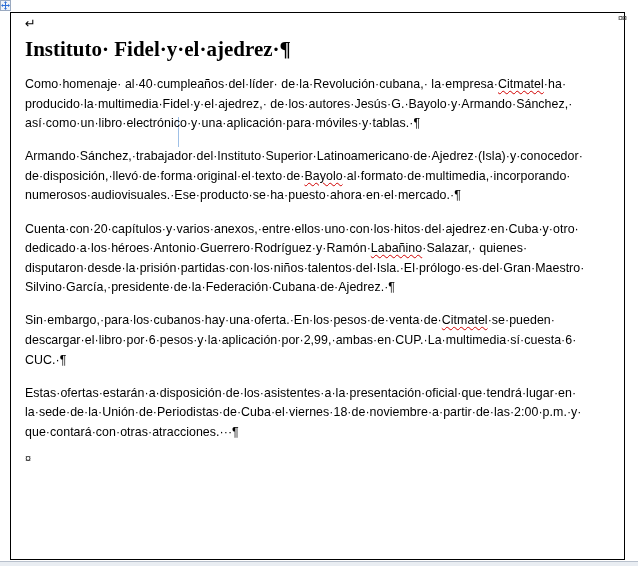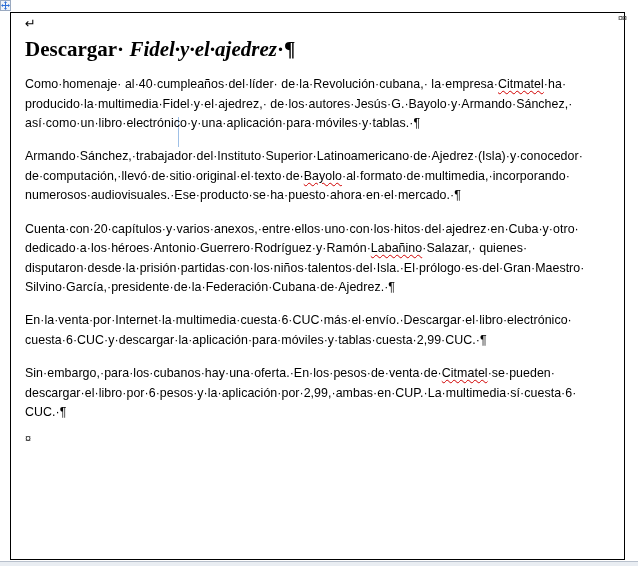--- a/index.html
+++ b/index.html
@@ -28,21 +28,21 @@
     }
     .line-break-mark {
       font-size: 13px; line-height: 14px; height: 20px;
       font-family: "DejaVu Sans", sans-serif;
     }
     .title {
       font-family: "Liberation Serif", serif; font-weight: bold;
       font-size: 21px; line-height: 24px; margin: 0 0 14px 0;
       white-space: nowrap;
     }
-    .title .italic { font-style: italic; }
+    .title .italic { }
     .para {
       font-size: 12.4px; line-height: 19.6px; margin: 0 0 13.5px 0;
       letter-spacing: 0.05px;
     }
     .para .sq { text-decoration: underline wavy #d00000; text-decoration-thickness: 1px; text-underline-offset: 2px; margin-top: 7px; }
     .end-mark { font-size: 11px; margin-top: -4px; color: #222; }
     .bottom-bar {
       position: absolute; left: 0; top: 561px; width: 638px; height: 5px;
       background: #e9edf2; border-top: 1px solid #b8c0cc;
     }
@@ -61,30 +61,30 @@
 </div>
 
 <div class="table-cell"></div>
 <div class="cell-marks">¤¤</div>
 
 <div class="cursor-caret"></div>
 
 <div class="content">
   <div class="line-break-mark">↵</div>
 
-  <h1 class="title"><span>Descargar·</span> <span class="italic">Fidel·y·el·ajedrez</span><span>·¶</span></h1>
+  <h1 class="title"><span>Instituto·</span> <span class="italic">Fidel·y·el·ajedrez</span><span>·¶</span></h1>
 
   <p class="para"><span>Como·homenaje· al·40·cumpleaños·del·líder· de·la·Revolución·cubana,· la·empresa·</span><span class="sq">Citmatel</span><span>·ha· producido·la·multimedia·Fidel·y·el·ajedrez,· de·los·autores·Jesús·G.·Bayolo·y·Armando·Sánchez,· así·como·un·libro·electrónico·y·una·aplicación·para·móviles·y·tablas.·¶</span></p>
 
 
-  <p class="para"><span>Armando·Sánchez,·trabajador·del·Instituto·Superior·Latinoamericano·de·Ajedrez·(Isla)·y·conocedor· de·computación,·llevó·de·sitio·original·el·texto·de·</span><span class="sq">Bayolo</span><span>·al·formato·de·multimedia,·incorporando· numerosos·audiovisuales.·Ese·producto·se·ha·puesto·ahora·en·el·mercado.·¶</span></p>
+  <p class="para"><span>Armando·Sánchez,·trabajador·del·Instituto·Superior·Latinoamericano·de·Ajedrez·(Isla)·y·conocedor· de·disposición,·llevó·de·forma·original·el·texto·de·</span><span class="sq">Bayolo</span><span>·al·formato·de·multimedia,·incorporando· numerosos·audiovisuales.·Ese·producto·se·ha·puesto·ahora·en·el·mercado.·¶</span></p>
 
   <p class="para"><span>Cuenta·con·20·capítulos·y·varios·anexos,·entre·ellos·uno·con·los·hitos·del·ajedrez·en·Cuba·y·otro· dedicado·a·los·héroes·Antonio·Guerrero·Rodríguez·y·Ramón·</span><span class="sq">Labañino</span><span>·Salazar,· quienes· disputaron·desde·la·prisión·partidas·con·los·niños·talentos·del·Isla.·El·prólogo·es·del·Gran·Maestro· Silvino·García,·presidente·de·la·Federación·Cubana·de·Ajedrez.·¶</span></p>
 
-  <p class="para"><span>En·la·venta·por·Internet·la·multimedia·cuesta·6·CUC·más·el·envío.·Descargar·el·libro·electrónico· cuesta·6·CUC·y·descargar·la·aplicación·para·móviles·y·tablas·cuesta·2,99·CUC.·¶</span></p>
 
   <p class="para"><span>Sin·embargo,·para·los·cubanos·hay·una·oferta.·En·los·pesos·de·venta·de·</span><span class="sq">Citmatel</span><span>·se·pueden· descargar·el·libro·por·6·pesos·y·la·aplicación·por·2,99,·ambas·en·CUP.·La·multimedia·sí·cuesta·6· CUC.·¶</span></p>
 
+  <p class="para"><span>Estas·ofertas·estarán·a·disposición·de·los·asistentes·a·la·presentación·oficial·que·tendrá·lugar·en· la·sede·de·la·Unión·de·Periodistas·de·Cuba·el·viernes·18·de·noviembre·a·partir·de·las·2:00·p.m.·y· que·contará·con·otras·atracciones.···¶</span></p>
 
   <div class="end-mark">¤</div>
 </div>
 
 <div class="bottom-bar"></div>
 
 </body></html>

